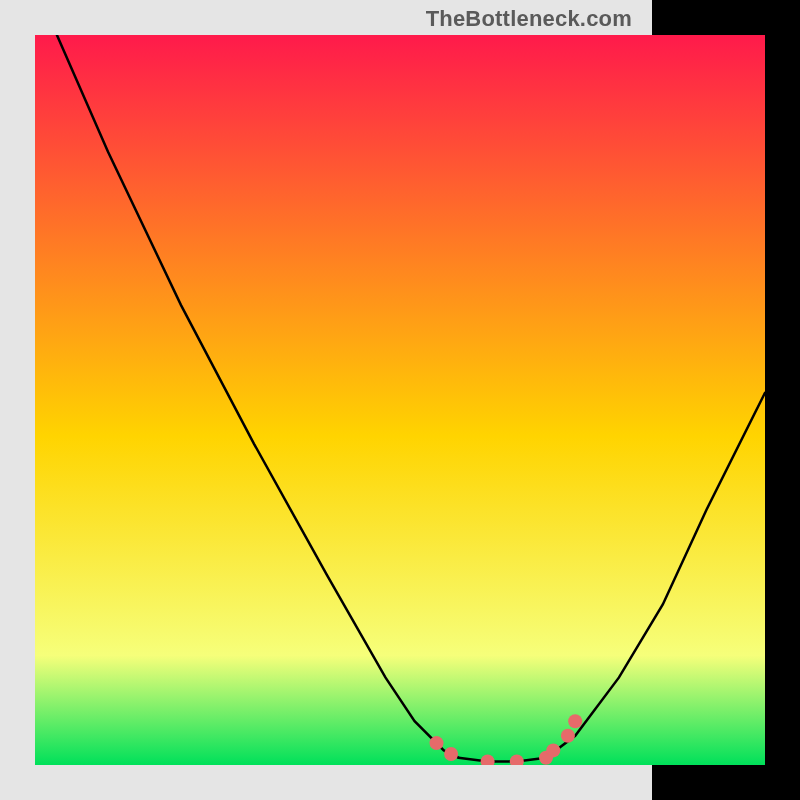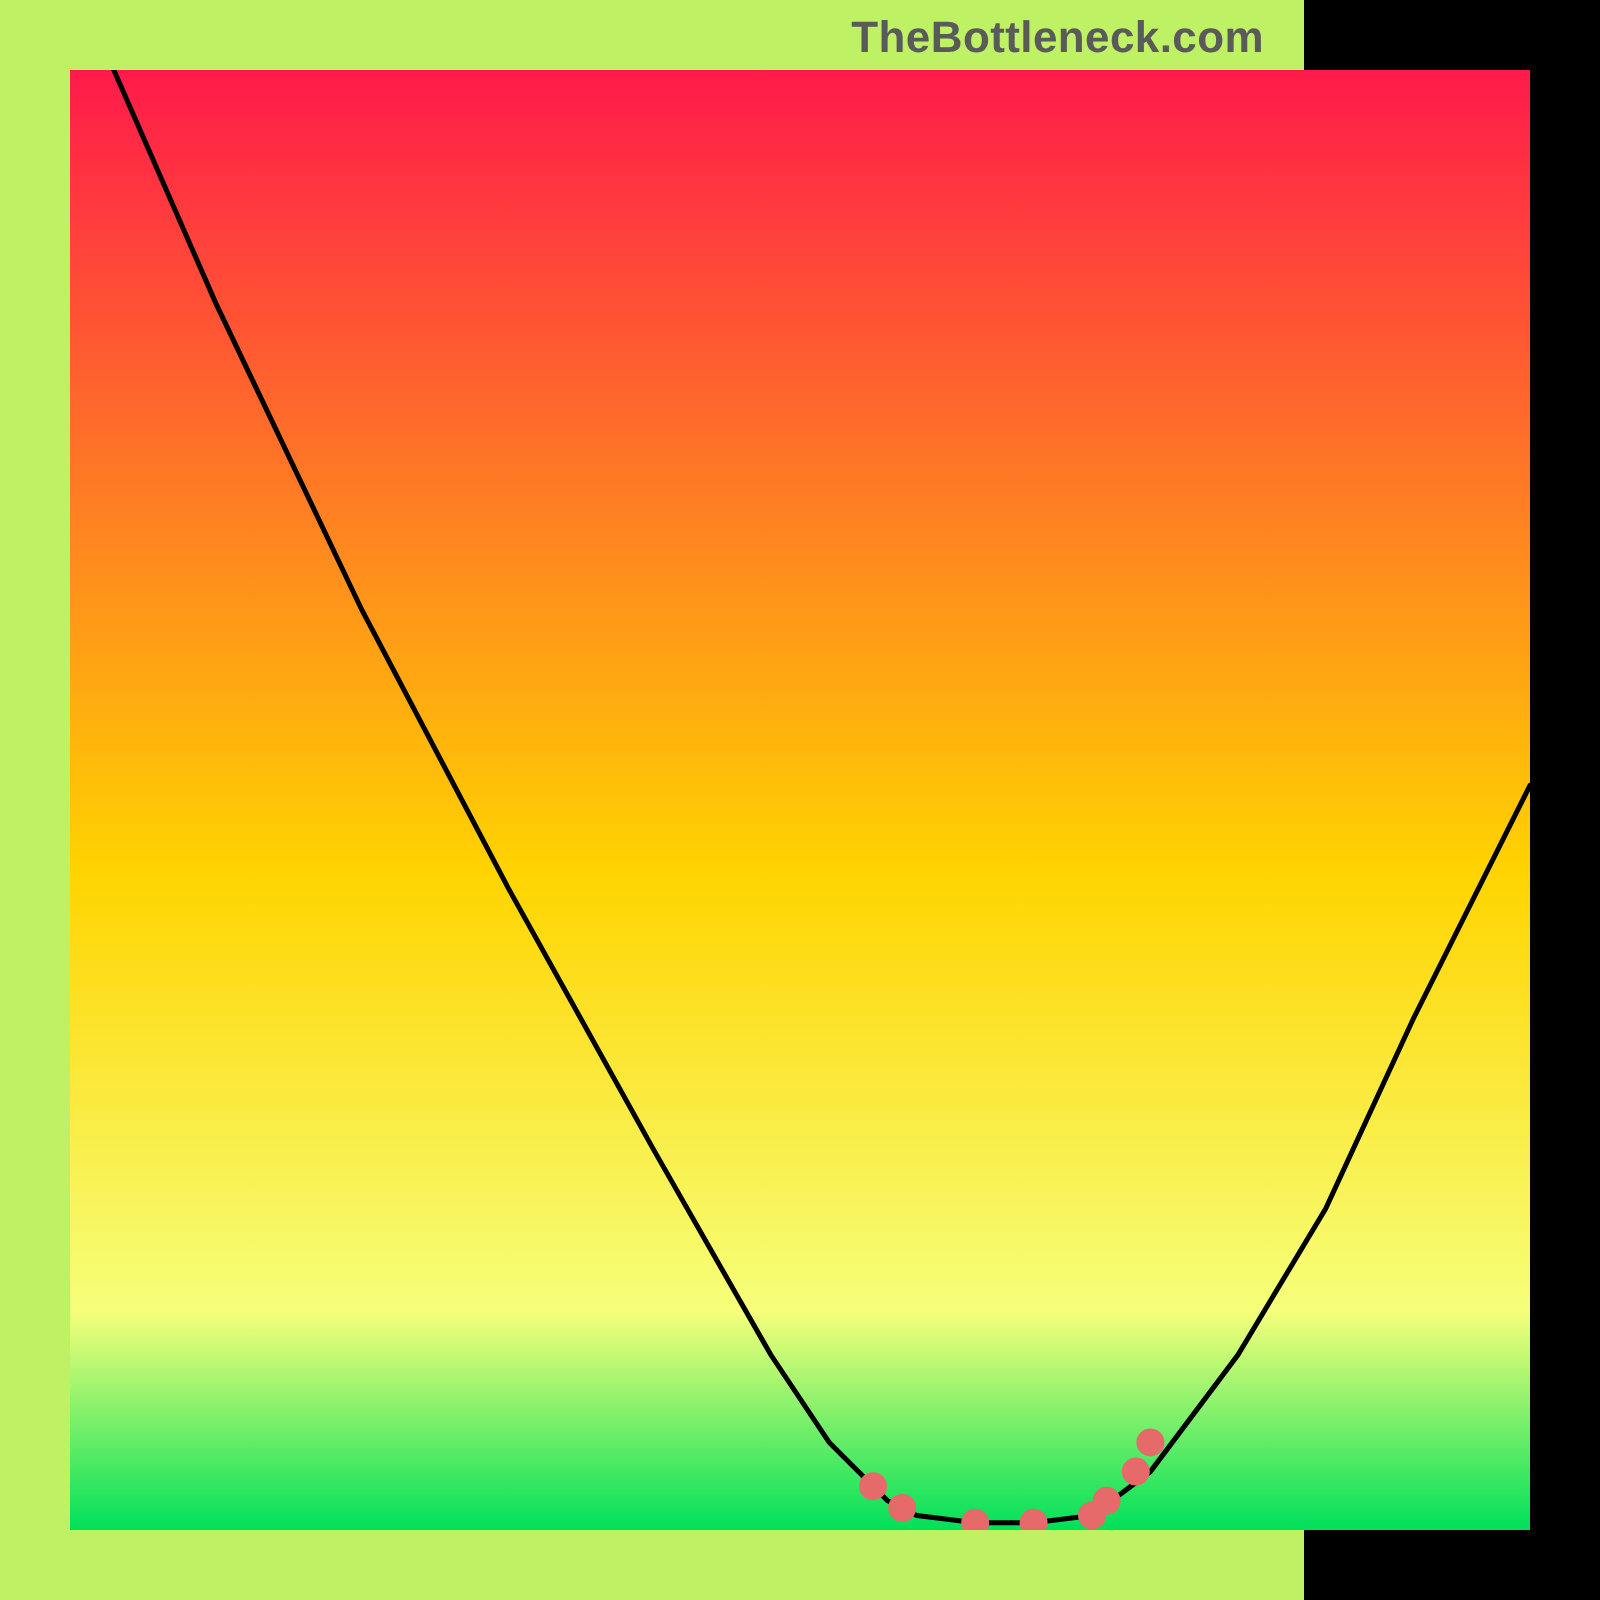--- a/index.html
+++ b/index.html
@@ -8,21 +8,21 @@
     width: 800px;
     height: 800px;
     background: #000;
     overflow: hidden;
     font-family: Arial, Helvetica, sans-serif;
   }
   .stage {
     position: relative;
     width: 652px;
     height: 800px;
-    background: #bef264;
+    background: #e5e5e5;
   }
   .plot-area {
     position: absolute;
     left: 35px;
     top: 35px;
     width: 730px;
     height: 730px;
     overflow: hidden;
   }
   .gradient {

